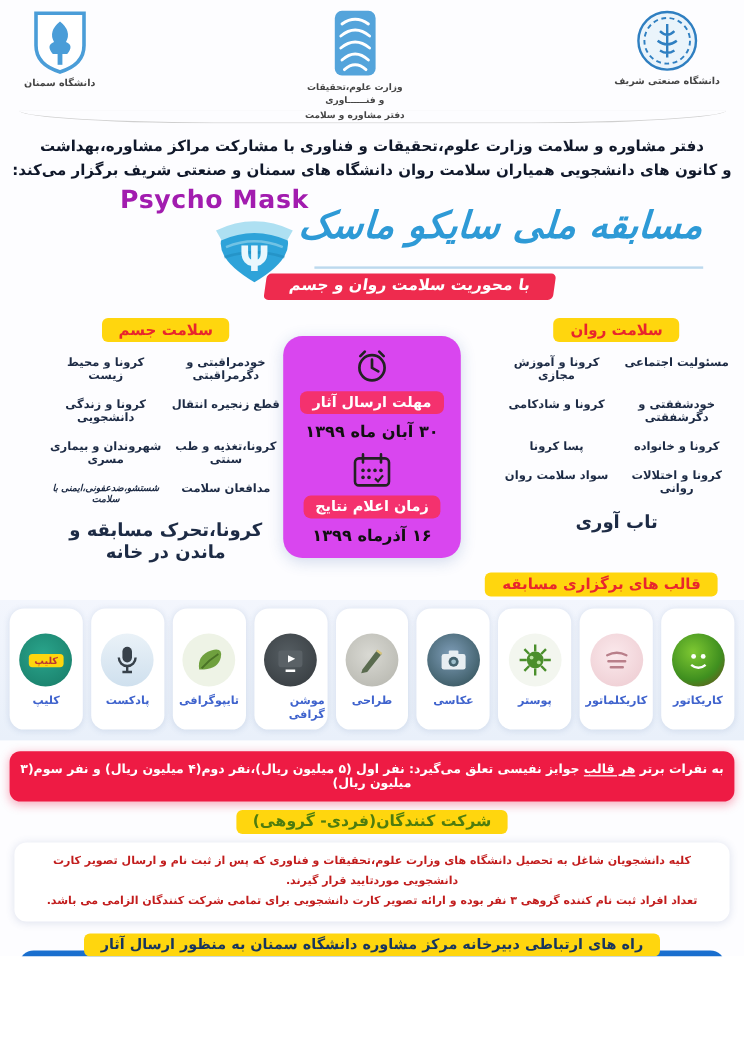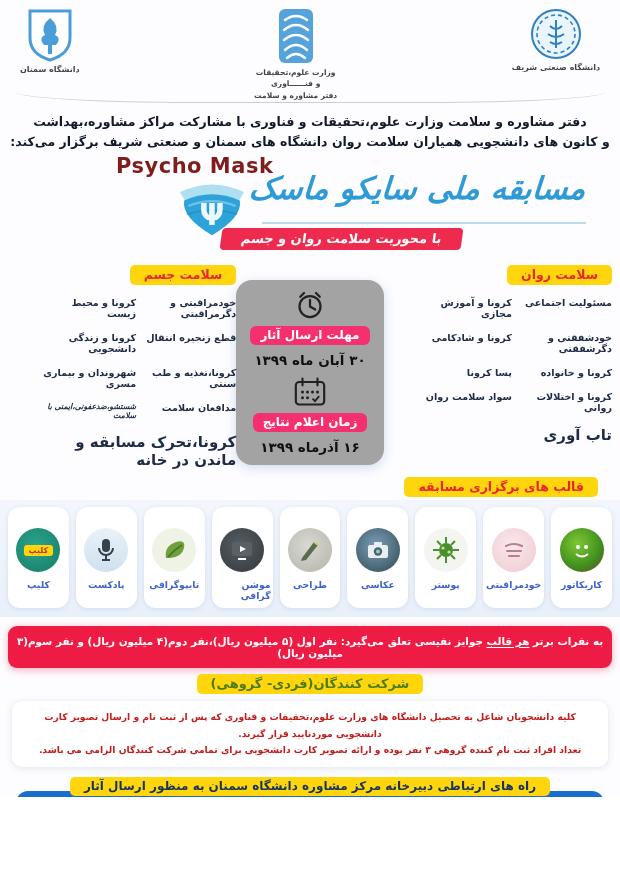--- a/index.html
+++ b/index.html
@@ -13,39 +13,39 @@
   .ministry-cap{font-size:7.5px;font-weight:bold;color:#444;text-align:center;line-height:1.5;}
   .curve{width:95%;margin:2px auto 0;height:10px;border-bottom:1.5px solid #cfcfcf;
          border-radius:0 0 50% 50% / 0 0 18px 18px;}
 
   
   .intro{direction:rtl;text-align:center;font-weight:bold;color:#10182a;font-size:12.5px;
          line-height:1.6;margin-top:9px;}
 
   
   .title-wrap{position:relative;height:102px;margin-top:2px;}
-  .title-en{position:absolute;left:116px;top:0;color:#7f1d1d;font-weight:bold;font-size:21px;letter-spacing:.5px;}
+  .title-en{position:absolute;left:100px;top:0;color:#a21caf;font-weight:bold;font-size:21px;letter-spacing:.5px;}
   .title-fa{position:absolute;right:34px;top:16px;color:#2e9ad6;font-size:31px;font-weight:bold;
             font-style:italic;direction:rtl;transform:skewX(-4deg);}
   .title-line{position:absolute;right:34px;left:262px;top:68px;border-bottom:2px solid #bcd9ee;}
   .title-mask{position:absolute;left:170px;top:20px;width:84px;height:64px;}
   .ribbon{position:absolute;right:158px;top:74px;background:#ee2b4e;color:#fff;font-weight:bold;
           font-size:13px;padding:3px 20px 4px;border-radius:4px;transform:skewX(-8deg);direction:rtl;}
 
   
   .topics{display:flex;direction:rtl;justify-content:space-between;align-items:flex-start;padding:8px 8px 0;}
-  .t-col{width:224px;text-align:right;margin-left:32px;}
+  .t-col{width:224px;text-align:center;margin-left:32px;}
   .badge{display:inline-block;background:#ffd60e;color:#e8262d;font-weight:bold;font-size:12.5px;
          padding:2px 14px 3px;border-radius:5px;}
   .t-grid{display:grid;grid-template-columns:1fr 1fr;gap:13px 4px;margin-top:12px;
           font-size:9.6px;font-weight:bold;color:#1d2b45;}
   .t-bottom{margin-top:13px;font-size:15px;font-weight:bold;color:#1d2b45;}
   .t-small{font-size:7.8px;font-style:italic;}
 
-  .dates{width:150px;background:#a3a3a3;border-radius:16px;box-shadow:0 3px 12px rgba(40,80,160,.2);
+  .dates{width:150px;background:#d946ef;border-radius:16px;box-shadow:0 3px 12px rgba(40,80,160,.2);
          padding:8px 8px 10px;text-align:center;margin-top:16px;}
   .badge-pink{background:#f4316e;color:#fff;font-size:12px;font-weight:bold;border-radius:6px;
               padding:2px 10px 3px;display:inline-block;}
   .date-val{font-weight:bold;font-size:13.5px;color:#101010;margin:7px 0 9px;direction:rtl;}
   .d-icon{height:30px;margin:2px auto 4px;display:block;}
 
   .formats-head{direction:rtl;text-align:right;padding:7px 22px 3px;}
 
   
   .formats{display:flex;direction:rtl;gap:7px;padding:7px 8px 9px;background:linear-gradient(#f3f6fd,#e9f0fa);}
@@ -229,21 +229,21 @@
           </svg>
       </div>
       <span class="flabel">کاریکاتور</span>
     </div>
     <div class="fcard">
       <div class="fcirc ic2">
         <svg width="26" height="26" viewBox="0 0 26 26">
             <path d="M5 9 Q13 5 21 9 M6 14 H20 M8 19 H18" stroke="#b97f8a" stroke-width="2" fill="none" stroke-linecap="round"></path>
           </svg>
       </div>
-      <span class="flabel">خودمراقبتی</span>
+      <span class="flabel">کاریکلماتور</span>
     </div>
     <div class="fcard">
       <div class="fcirc ic3">
         <svg width="30" height="30" viewBox="0 0 30 30">
             <circle cx="15" cy="15" r="7" fill="#4b8f2c"></circle>
             <g stroke="#4b8f2c" stroke-width="2">
               <path d="M15 2 V8 M15 22 V28 M2 15 H8 M22 15 H28 M6 6 L10 10 M24 24 L20 20 M24 6 L20 10 M6 24 L10 20"></path>
             </g>
             <circle cx="12" cy="13" r="1.6" fill="#bde3a5"></circle>
             <circle cx="18" cy="17" r="1.6" fill="#bde3a5"></circle>

